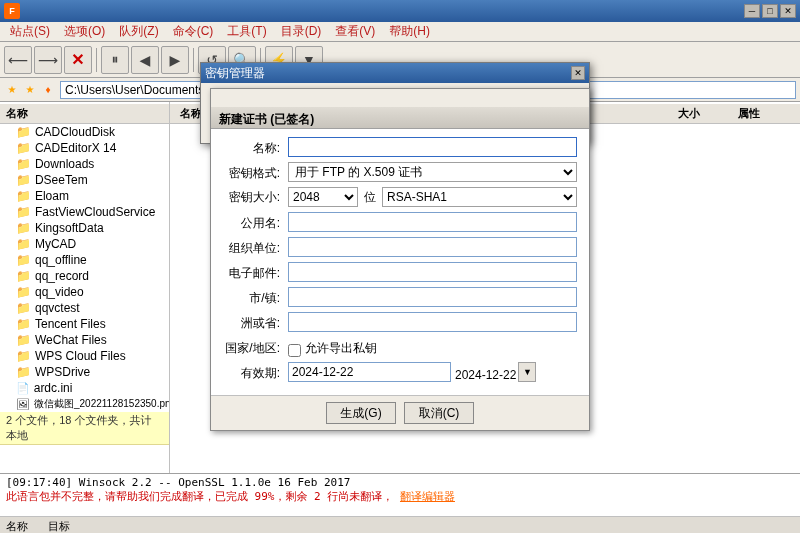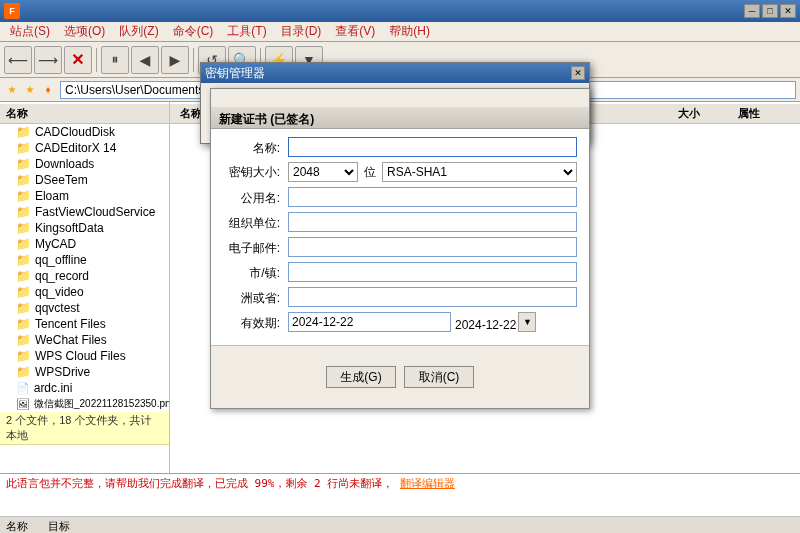--- a/index.html
+++ b/index.html
@@ -340,21 +340,21 @@
     }
     .algo-select {
       flex: 1;
       height: 20px;
       border: 1px solid #a0a0a0;
       font-size: 12px;
       background: white;
     }
     .cert-dialog-footer {
       background: #f0ece4;
-      padding: 20px 8px;
+      padding: 6px 8px;
       display: flex;
       justify-content: center;
       gap: 8px;
       border-top: 1px solid #c0c0c0;
     }
     .cert-btn {
       width: 70px;
       height: 22px;
       background: #e8e4dc;
       border: 1px solid #888;
@@ -517,20 +517,21 @@
     <div class="right-panel-header">
       <div class="col" style="flex:1">名称</div>
       <div class="col" style="width:60px">大小</div>
       <div class="col" style="width:60px">属性</div>
     </div>
   </div>
 </div>
 
 <div class="bottom-area">
   <div class="log-area">
+    <div class="log-normal">[09:17:40] Winsock 2.2 -- OpenSSL 1.1.0e  16 Feb 2017</div>
     <div>
       <span class="log-red">此语言包并不完整，请帮助我们完成翻译，已完成 99%，剩余 2 行尚未翻译，</span>
       <span class="log-orange" style="cursor:pointer;text-decoration:underline;">翻译编辑器</span>
     </div>
   </div>
   <div class="queue-footer">
     <span>名称</span>
     <span>目标</span>
   </div>
 </div>
@@ -547,20 +548,26 @@
   <div class="cert-dialog-title">
     <span>新建证书 (已签名)</span>
   </div>
   <div class="cert-dialog-body">
 
     <div class="form-row">
       <span class="form-label">名称:</span>
       <input class="form-input name-field" type="text" value="" style="">
     </div>
 
+    <div class="form-row">
+      <span class="form-label">密钥格式:</span>
+      <select class="form-select">
+        <option>用于 FTP 的 X.509 证书</option>
+      </select>
+    </div>
 
     <div class="key-size-row form-row">
       <span class="form-label">密钥大小:</span>
       <select class="key-size-select">
         <option>2048</option>
       </select>
       <span class="key-size-label">位</span>
       <select class="algo-select">
         <option>RSA-SHA1</option>
       </select>
@@ -585,20 +592,25 @@
     <div class="form-row">
       <span class="form-label">市/镇:</span>
       <input class="form-input" type="text" value="" style="">
     </div>
 
     <div class="form-row">
       <span class="form-label">洲或省:</span>
       <input class="form-input" type="text" value="" style="">
     </div>
 
+    <div class="form-row">
+      <span class="form-label">国家/地区:</span>
+      <input type="checkbox" class="form-checkbox" style="">
+      <span class="checkbox-label">允许导出私钥</span>
+    </div>
 
     <div class="form-row">
       <span class="form-label">有效期:</span>
       <input class="form-input" type="text" style="flex: 0.7 1 0%;" value="2024-12-22">
       <span style="font-size:12px;margin-left:4px;">2024-12-22</span>
       <button style="width:18px;height:20px;margin-left:2px;border:1px solid #a0a0a0;background:#e8e4dc;cursor:pointer;font-size:9px;padding:0;">▼</button>
     </div>
 
   </div>
 

